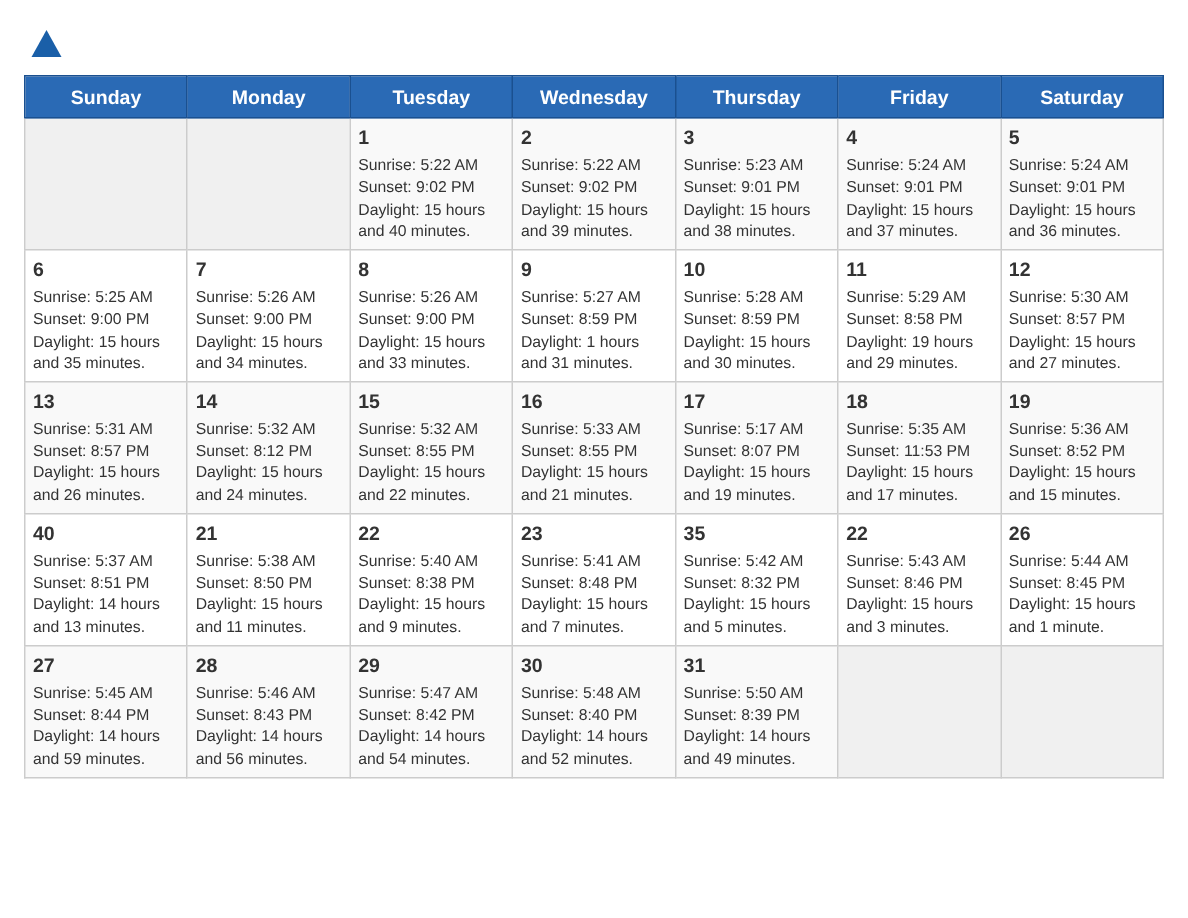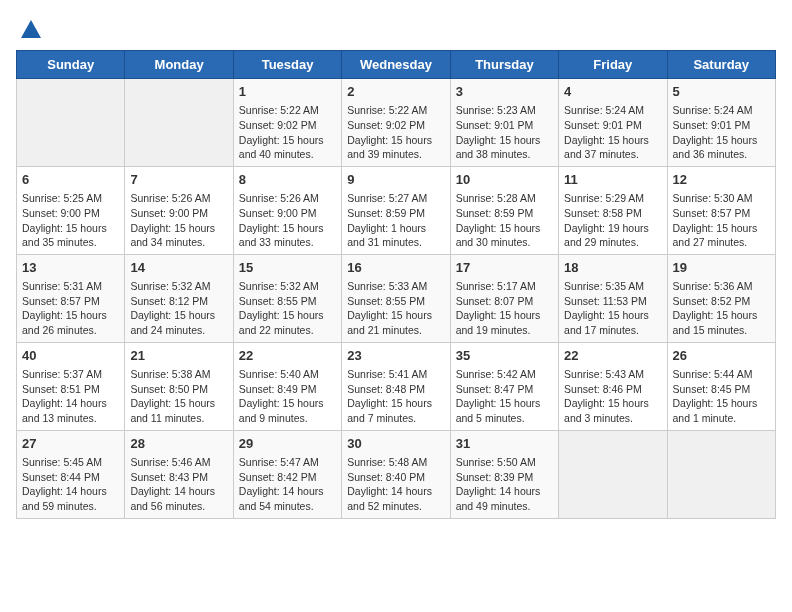--- a/index.html
+++ b/index.html
@@ -250,33 +250,33 @@
         </td>
         <td>
           <span class="day-number">21</span>
           <div>Sunrise: 5:38 AM</div>
           <div>Sunset: 8:50 PM</div>
           <div>Daylight: 15 hours and 11 minutes.</div>
         </td>
         <td>
           <span class="day-number">22</span>
           <div>Sunrise: 5:40 AM</div>
-          <div>Sunset: 8:49 PM</div>
+          <div>Sunset: 8:38 PM</div>
           <div>Daylight: 15 hours and 9 minutes.</div>
         </td>
         <td>
           <span class="day-number">23</span>
           <div>Sunrise: 5:41 AM</div>
           <div>Sunset: 8:48 PM</div>
           <div>Daylight: 15 hours and 7 minutes.</div>
         </td>
         <td>
           <span class="day-number">35</span>
           <div>Sunrise: 5:42 AM</div>
-          <div>Sunset: 8:47 PM</div>
+          <div>Sunset: 8:32 PM</div>
           <div>Daylight: 15 hours and 5 minutes.</div>
         </td>
         <td>
           <span class="day-number">22</span>
           <div>Sunrise: 5:43 AM</div>
           <div>Sunset: 8:46 PM</div>
           <div>Daylight: 15 hours and 3 minutes.</div>
         </td>
         <td>
           <span class="day-number">26</span>

